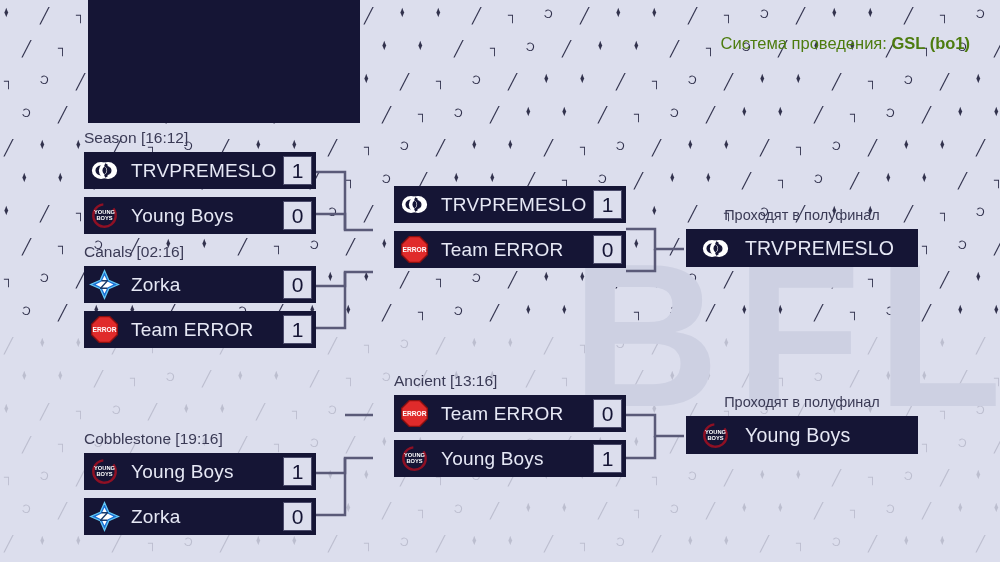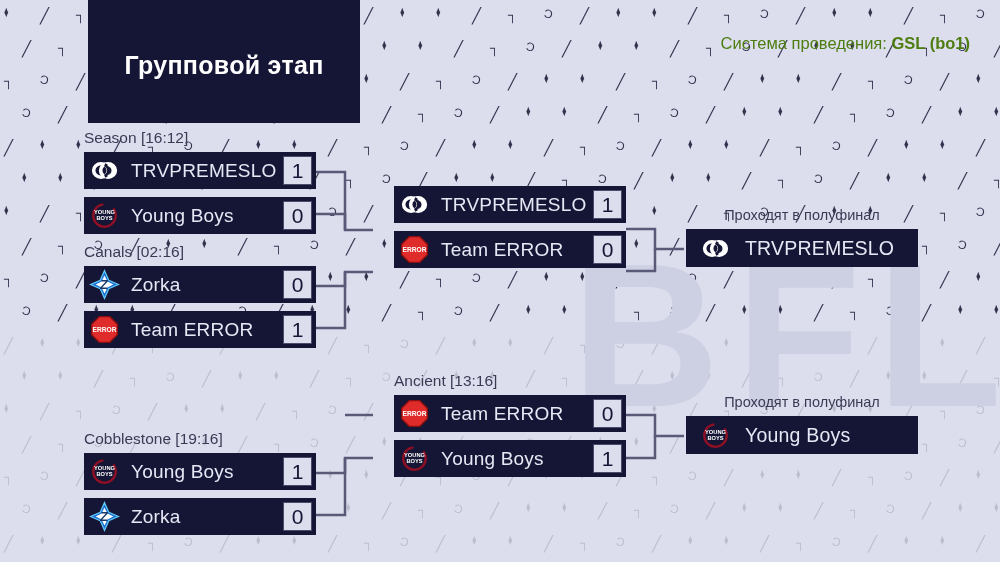--- a/index.html
+++ b/index.html
@@ -648,21 +648,20 @@
     <path d="M316 515 L345 515 L345 458"></path>
 
     <path d="M345 415 L373 415"></path>
 
     <path d="M626 415 L655 415 L655 436 L684 436"></path>
     <path d="M626 458 L655 458 L655 436"></path>
   </g>
 </svg>
 
 <div id="title-block">
-  <div class="main">Групповой этап</div>
 </div>
 
 <div id="info-block">
   <div class="line"><span>Система проведения: </span><b>GSL (bo1)</b></div>
 </div>
 
 <div id="match-host">
     <div class="match" style="left: 84px; top: 129px; width: 232px;">
       <div class="map-label">Season [16:12]</div>
       <div class="row">

